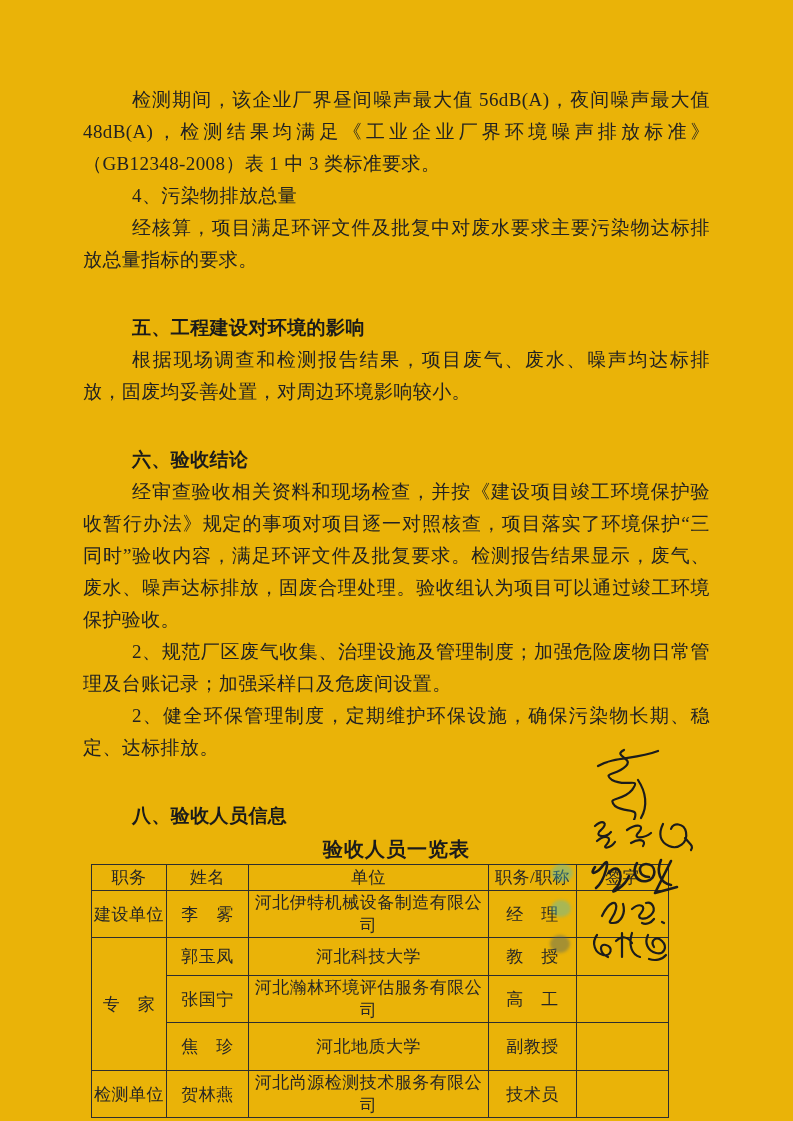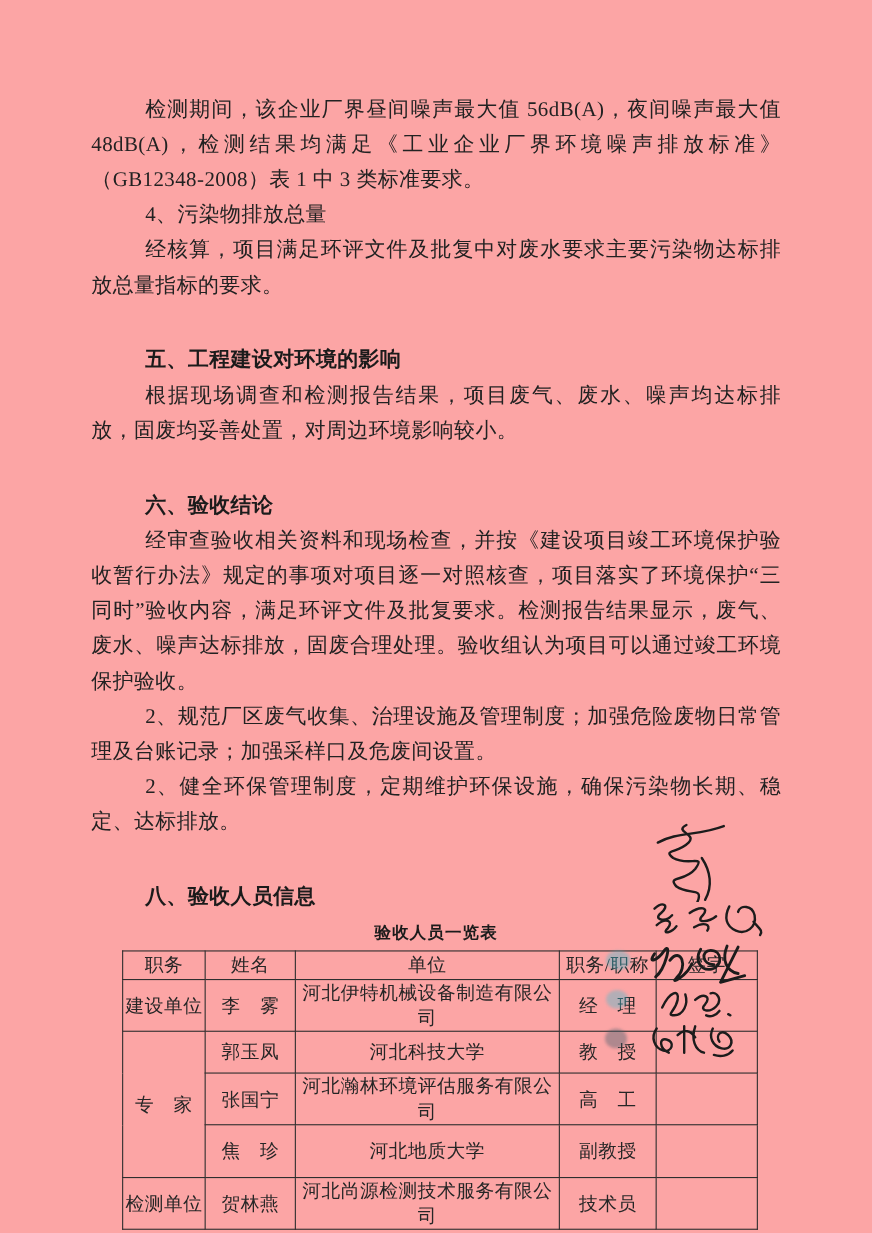--- a/index.html
+++ b/index.html
@@ -4,47 +4,47 @@
 <style>
   html,body{margin:0;padding:0;}
   body{
     width:793px;height:1121px;
     background:#fdfdfc;
     font-family:"Liberation Serif","DejaVu Serif",serif;
     color:#1f1f1f;
     overflow:hidden;
     position:relative;
   }
-  .page{position:absolute;inset:0;background:#fca5a5;text-decoration:underline;}
+  .page{position:absolute;inset:0;background:#eab308;text-decoration:underline;}
   .content{
     position:absolute;left:83px;top:84px;width:627px;
   }
   .blk{
     margin:0;
     font-size:19px;
     line-height:32px;
     letter-spacing:.4px;
     text-align:justify;
     text-indent:49px;
     color:#222;
   }
   .blk.heading{font-weight:bold;color:#1b1b1b;margin-top:36px;}
   .table-title{
     margin-top:4px;
-    font-size:15px;
+    font-size:20px;
     font-weight:bold;
     text-align:center;
     line-height:26px;
     letter-spacing:1px;
     color:#1b1b1b;
   }
   table.roster{
     border-collapse:collapse;
     table-layout:fixed;
-    margin-left:28px;
+    margin-left:8px;
     margin-top:2px;
     width:577px;
   }
   table.roster th, table.roster td{
     border:1.5px solid #2e2e2e;
     font-weight:normal;
     text-align:center;
     vertical-align:middle;
     font-size:17px;
     letter-spacing:.5px;

